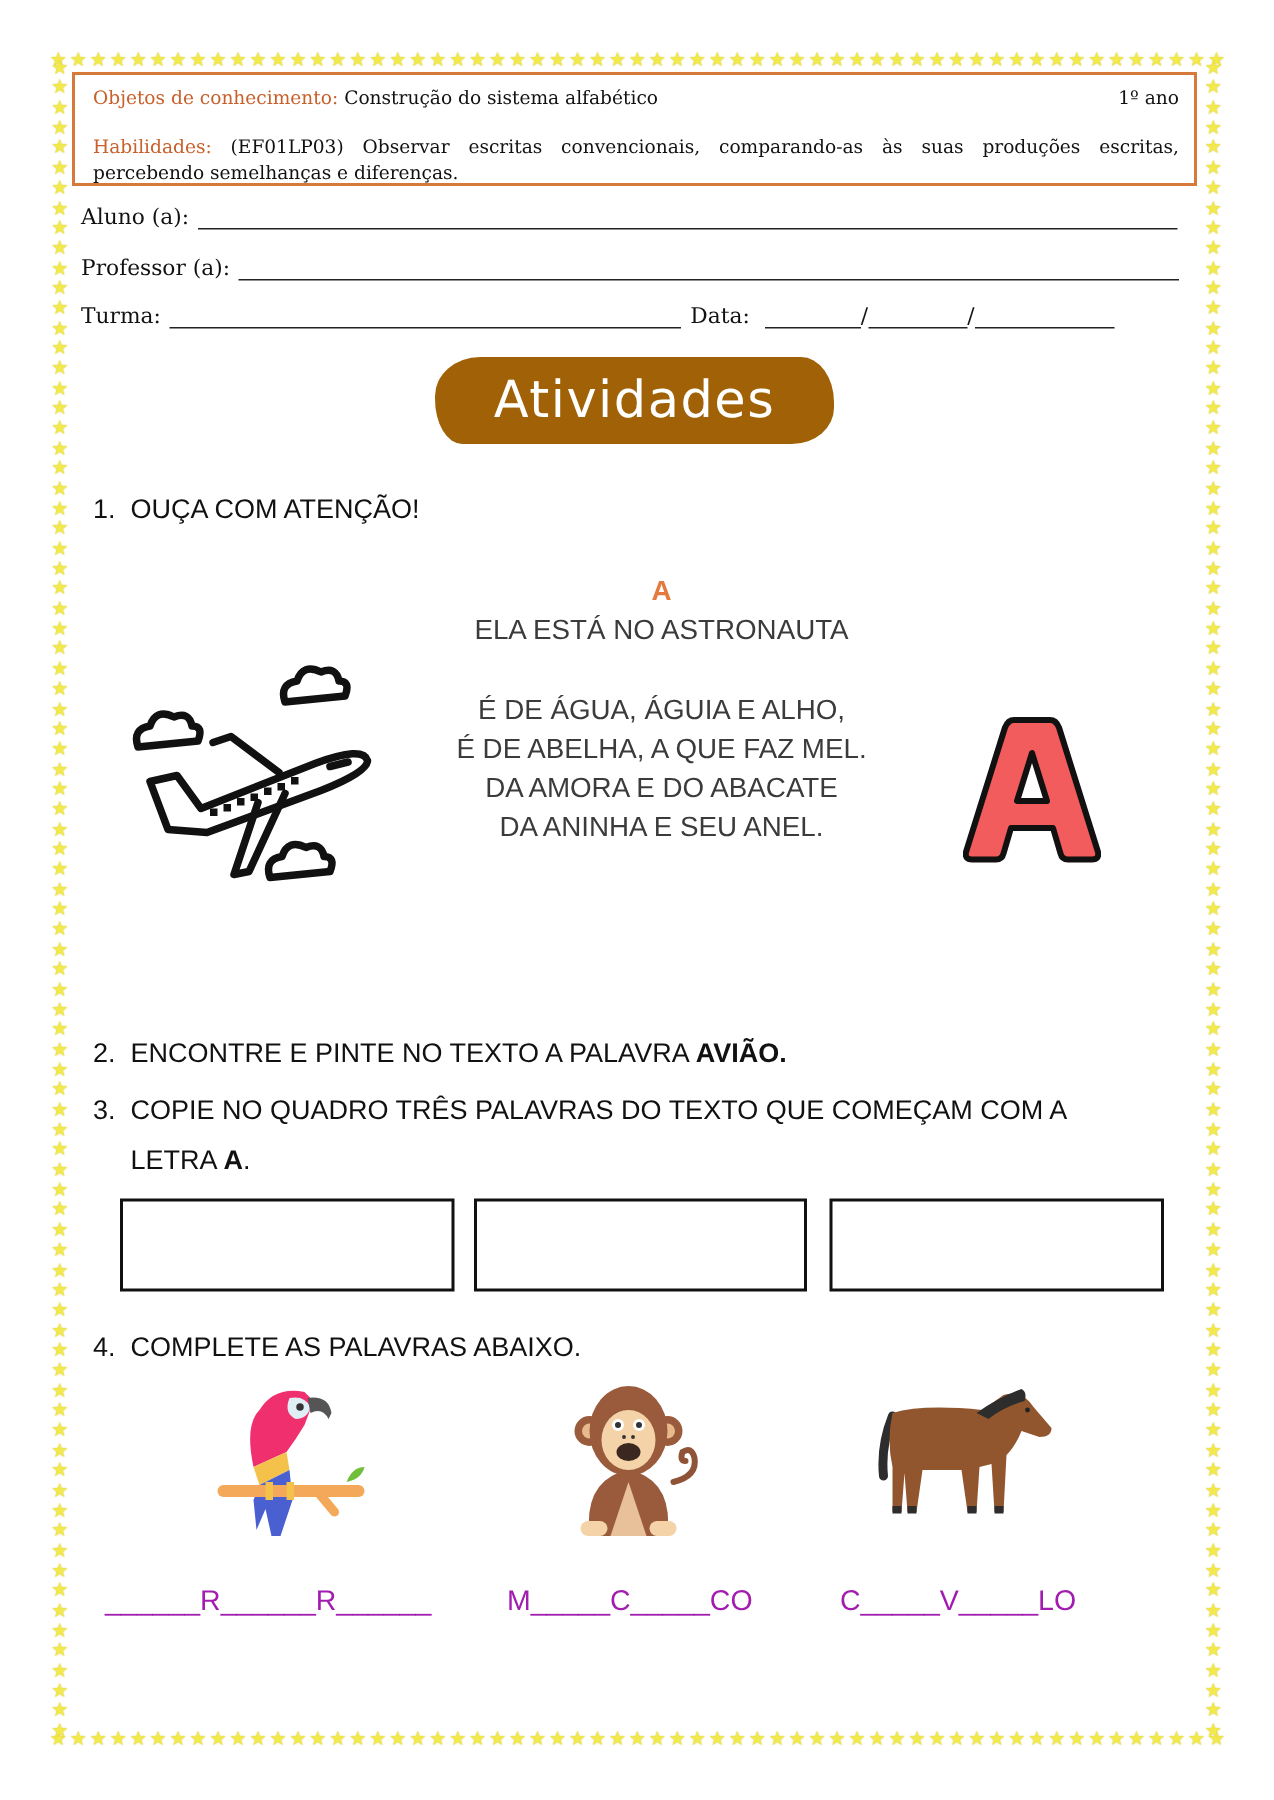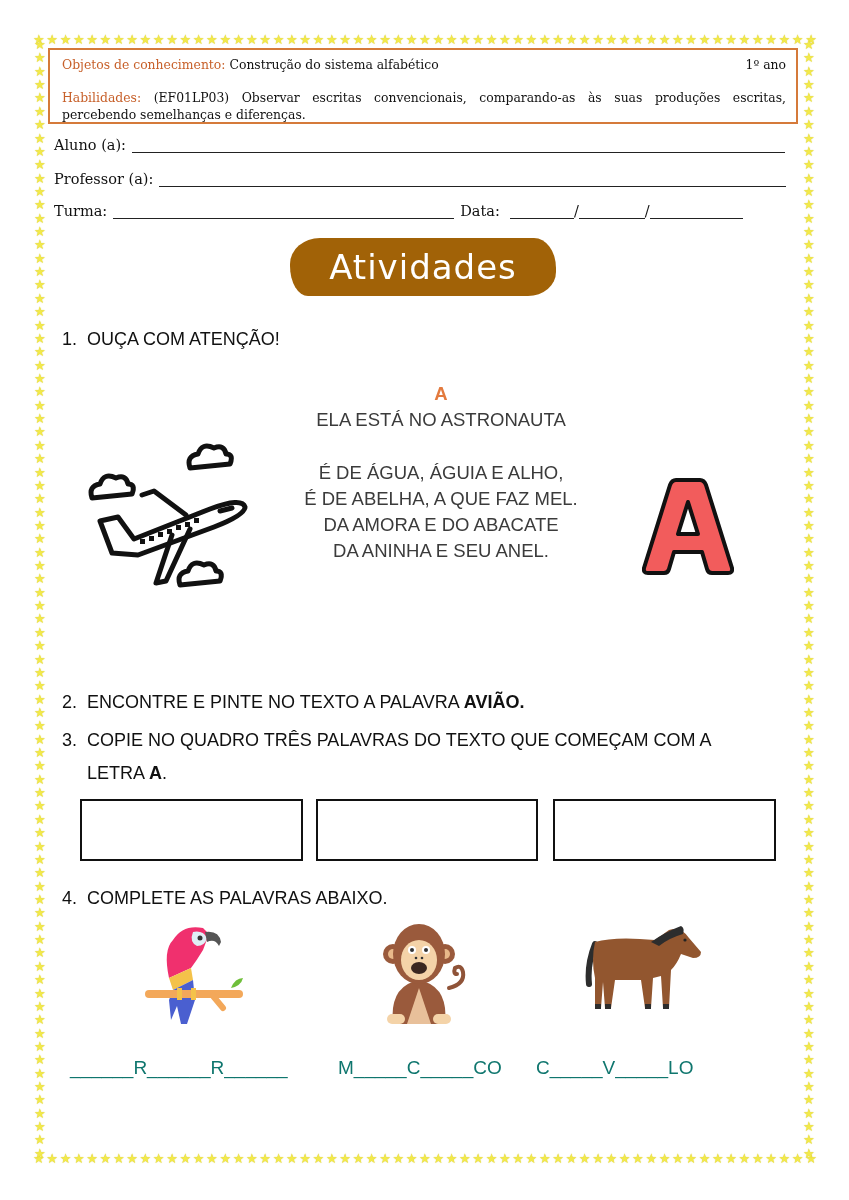--- a/index.html
+++ b/index.html
@@ -26,21 +26,21 @@
 
   .q { position: absolute; left: 62px; font-family: "Liberation Sans", sans-serif; font-size: 18px; color: #111; }
   .q .num { display: inline-block; width: 25px; }
 
   .poem { position: absolute; left: 280px; top: 381px; width: 322px; text-align: center; font-family: "Liberation Sans", sans-serif; font-size: 18.5px; color: #3b3b3b; line-height: 26.3px; }
   .poem .title { color: #e37a3e; font-weight: bold; }
   .poem .gap { height: 26px; }
 
   .box { position: absolute; top: 799px; height: 62px; border: 2.5px solid #111; }
 
-  .blanks { position: absolute; top: 1057px; font-family: "Liberation Sans", sans-serif; font-size: 19px; color: #0f766e; white-space: pre; }
+  .blanks { position: absolute; top: 1057px; font-family: "Liberation Sans", sans-serif; font-size: 19px; color: #a21caf; white-space: pre; }
 </style>
 </head>
 <body>
 
 <div class="star-row top" id="starTop">
     <span>★</span>
     <span>★</span>
     <span>★</span>
     <span>★</span>
     <span>★</span>
@@ -457,13 +457,13 @@
   <path d="M66 18 Q80 8 96 2 Q100 4 98 10 Q84 14 74 22 Z" fill="#2d2d2d"></path>
   <circle cx="100" cy="16" r="1.6" fill="#222"></circle>
   <rect x="10" y="80" width="6" height="5" fill="#2d2d2d"></rect>
     <rect x="20" y="80" width="6" height="5" fill="#2d2d2d"></rect>
   <rect x="60" y="80" width="6" height="5" fill="#2d2d2d"></rect>
     <rect x="78" y="80" width="6" height="5" fill="#2d2d2d"></rect>
 </svg>
 
 <div class="blanks" style="left:70px;">______R______R______</div>
 <div class="blanks" style="left:338px;">M_____C_____CO</div>
-<div class="blanks" style="left:536px;">C_____V_____LO</div>
+<div class="blanks" style="left:560px;">C_____V_____LO</div>
 
 </body></html>

